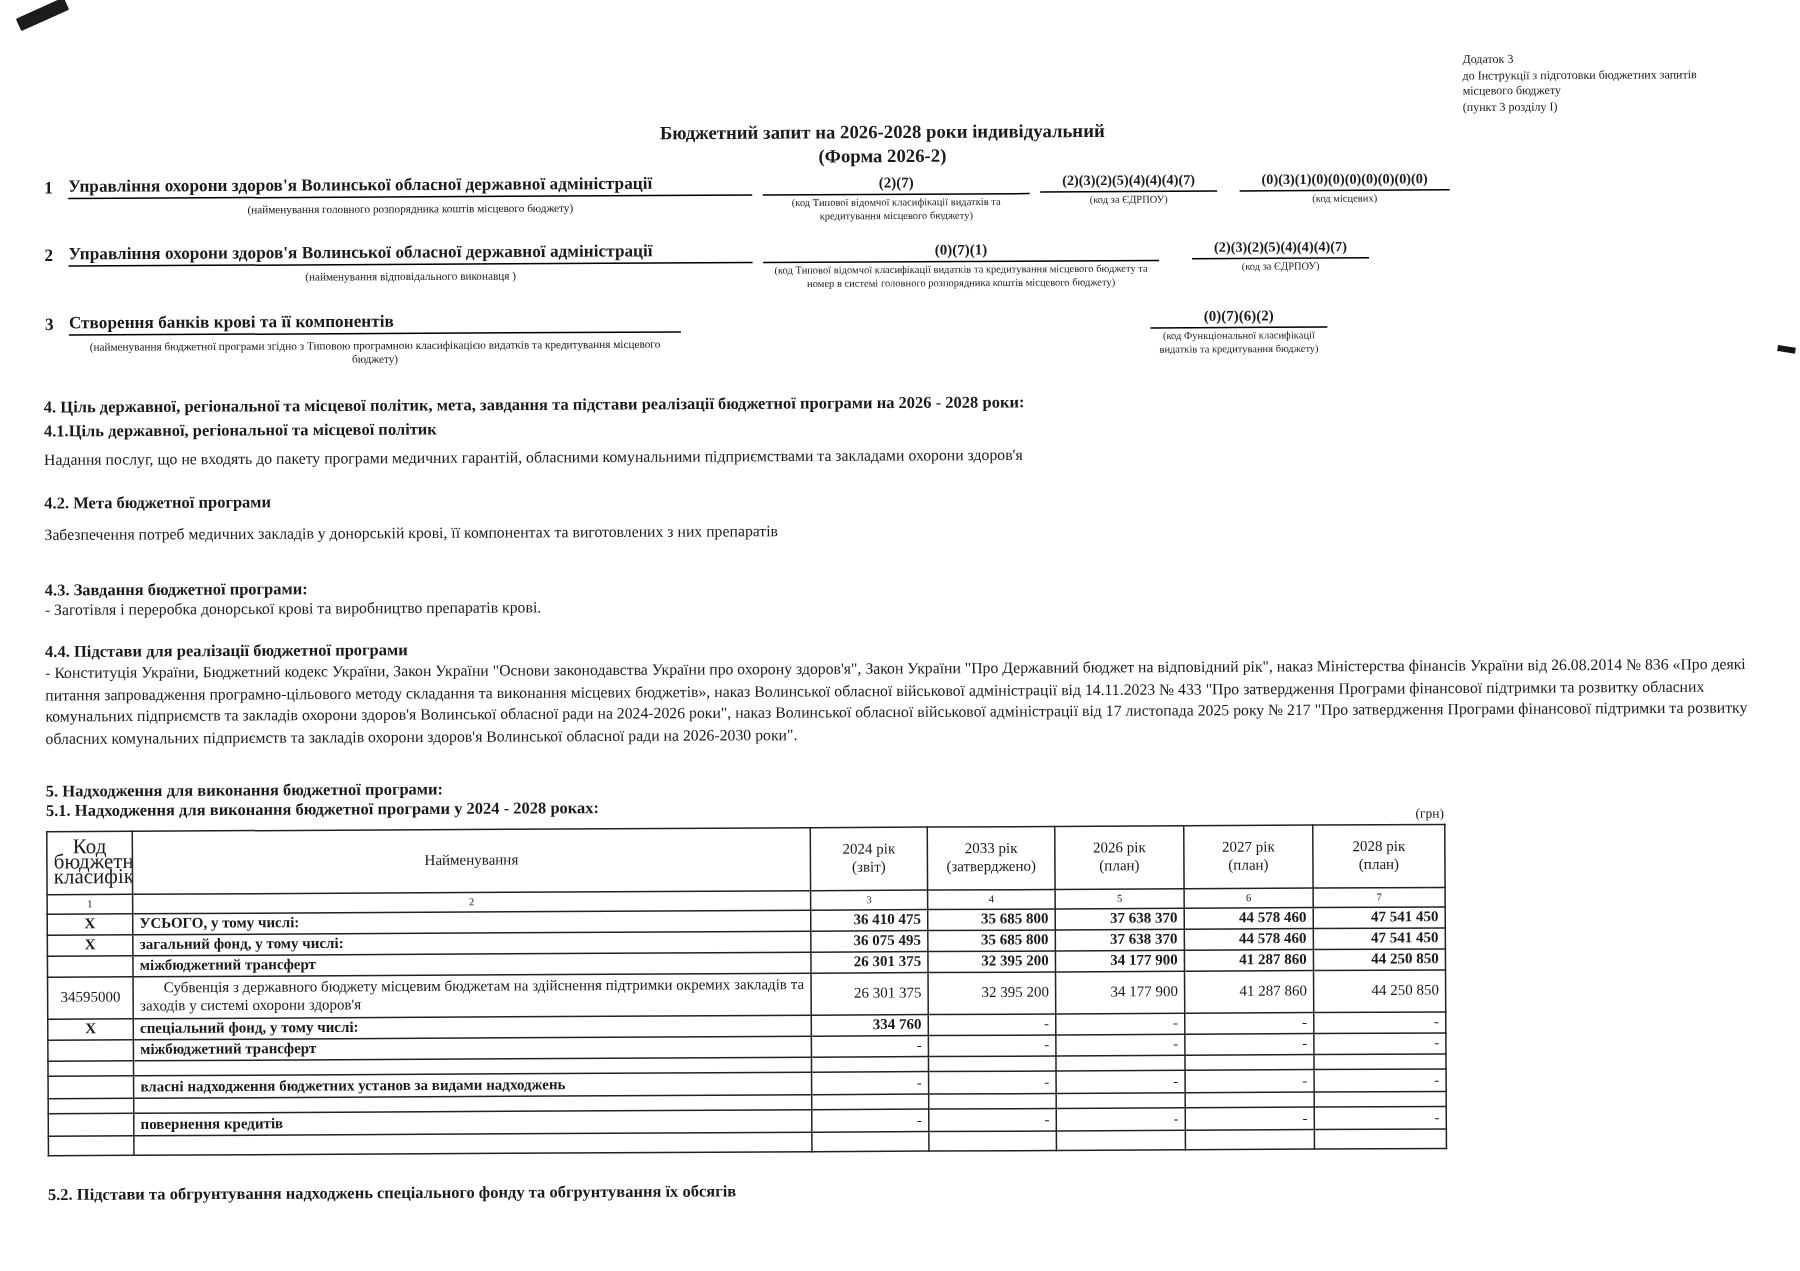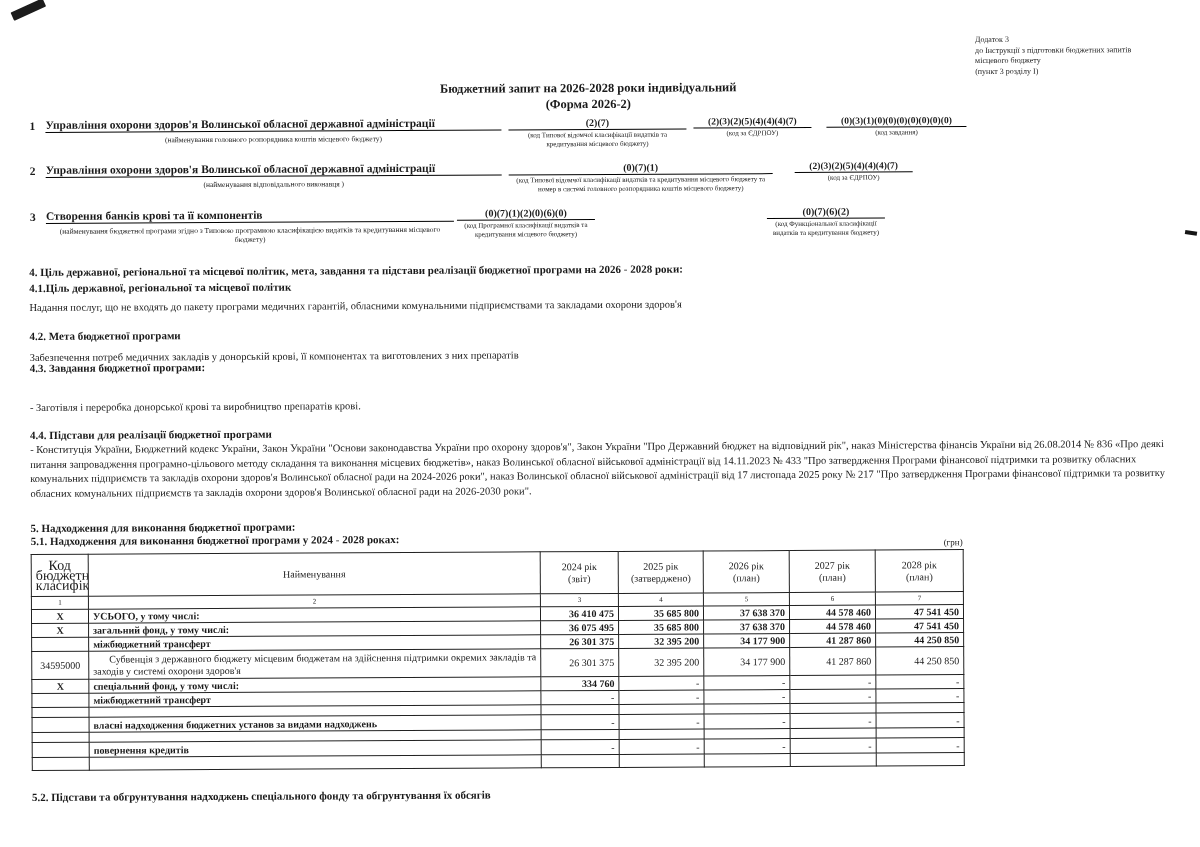--- a/index.html
+++ b/index.html
@@ -66,53 +66,49 @@
   <div class="cg" style="left:510px;top:117px;width:178px">
     <div class="cv">(2)(7)</div>
     <div class="cc">(код Типової відомчої класифікації видатків та кредитування місцевого бюджету)</div>
   </div>
   <div class="cg" style="left:695px;top:117px;width:118px">
     <div class="cv" style="font-size:9.5px">(2)(3)(2)(5)(4)(4)(4)(7)</div>
     <div class="cc">(код за ЄДРПОУ)</div>
   </div>
   <div class="cg" style="left:828px;top:117px;width:140px">
     <div class="cv" style="font-size:9.5px">(0)(3)(1)(0)(0)(0)(0)(0)(0)(0)</div>
-    <div class="cc">(код завдання)</div>
+    <div class="cc">(код місцевих)</div>
   </div>
 
   <div class="abs rnum" style="left:31px;top:162px">2</div>
   <div class="abs rname" style="left:47px;top:161px;width:456px">Управління охорони здоров'я Волинської обласної державної адміністрації</div>
   <div class="abs rcap" style="left:47px;top:178px;width:456px">(найменування відповідального виконавця )</div>
   <div class="cg" style="left:510px;top:162px;width:264px">
     <div class="cv">(0)(7)(1)</div>
     <div class="cc">(код Типової відомчої класифікації видатків та кредитування місцевого бюджету та номер в системі головного розпорядника коштів місцевого бюджету)</div>
   </div>
   <div class="cg" style="left:796px;top:162px;width:118px">
     <div class="cv" style="font-size:9.5px">(2)(3)(2)(5)(4)(4)(4)(7)</div>
     <div class="cc">(код за ЄДРПОУ)</div>
   </div>
 
   <div class="abs rnum" style="left:31px;top:208px">3</div>
   <div class="abs rname" style="left:47px;top:207px;width:408px">Створення банків крові та її компонентів</div>
   <div class="abs rcap" style="left:47px;top:224px;width:408px">(найменування бюджетної програми згідно з Типовою програмною класифікацією видатків та кредитування місцевого бюджету)</div>
-  <div class="cg" style="left:458px;top:207px;width:138px">
-    <div class="cv">(0)(7)(1)(2)(0)(6)(0)</div>
-    <div class="cc">(код Програмної класифікації видатків та кредитування місцевого бюджету)</div>
-  </div>
   <div class="cg" style="left:768px;top:207px;width:118px">
     <div class="cv">(0)(7)(6)(2)</div>
     <div class="cc">(код Функціональної класифікації видатків та кредитування бюджету)</div>
   </div>
 
   <div class="abs h" style="top:263px">4. Ціль державної, регіональної та місцевої політик, мета, завдання та підстави реалізації бюджетної програми на 2026 - 2028 роки:</div>
   <div class="abs h" style="top:279px">4.1.Ціль державної, регіональної та місцевої політик</div>
   <div class="abs t" style="top:299px;width:1135px">Надання послуг, що не входять до пакету програми медичних гарантій, обласними комунальними підприємствами та закладами охорони здоров'я</div>
   <div class="abs h" style="top:327px">4.2. Мета бюджетної програми</div>
   <div class="abs t" style="top:349px;width:1135px">Забезпечення потреб медичних закладів у донорській крові, її компонентах та виготовлених з них препаратів</div>
-  <div class="abs h" style="top:359px">4.3. Завдання бюджетної програми:</div>
+  <div class="abs h" style="top:385px">4.3. Завдання бюджетної програми:</div>
   <div class="abs t" style="top:399px;width:1135px">- Заготівля і переробка донорської крові та виробництво препаратів крові.</div>
   <div class="abs h" style="top:426px">4.4. Підстави для реалізації бюджетної програми</div>
   <div class="abs t para" style="top:440px">- Конституція України, Бюджетний кодекс України,  Закон України "Основи законодавства України про охорону здоров'я", Закон України "Про Державний бюджет на відповідний рік", наказ Міністерства фінансів України від 26.08.2014 № 836 «Про деякі питання запровадження програмно-цільового методу складання та виконання місцевих бюджетів»,  наказ  Волинської обласної військової адміністрації від 14.11.2023 № 433 "Про затвердження Програми фінансової підтримки та розвитку обласних комунальних підприємств та закладів охорони здоров'я Волинської обласної ради на 2024-2026 роки", наказ Волинської обласної військової адміністрації від 17 листопада 2025 року № 217 "Про затвердження Програми фінансової підтримки та розвитку обласних комунальних підприємств та закладів охорони здоров'я Волинської обласної ради на 2026-2030 роки".</div>
 
   <div class="abs h" style="top:519px">5. Надходження для виконання бюджетної програми:</div>
   <div class="abs h" style="top:532px">5.1. Надходження для виконання бюджетної програми у 2024 - 2028 роках:</div>
   <div class="abs grn">(грн)</div>
 
   <div class="abs" style="left:30px;top:551px">
     <table class="rev">
@@ -127,21 +123,21 @@
       </colgroup>
       <tbody>
           <tr style="height:42px">
         <td class="hc1">Код бюджетної класифікації</td>
         <td class="hc">Найменування</td>
         <td class="hc">
           <div>2024 рік</div>
           <div>(звіт)</div>
         </td>
         <td class="hc">
-          <div>2025 рік</div>
+          <div>2033 рік</div>
           <div>(затверджено)</div>
         </td>
         <td class="hc">
           <div>2026 рік</div>
           <div>(план)</div>
         </td>
         <td class="hc">
           <div>2027 рік</div>
           <div>(план)</div>
         </td>

